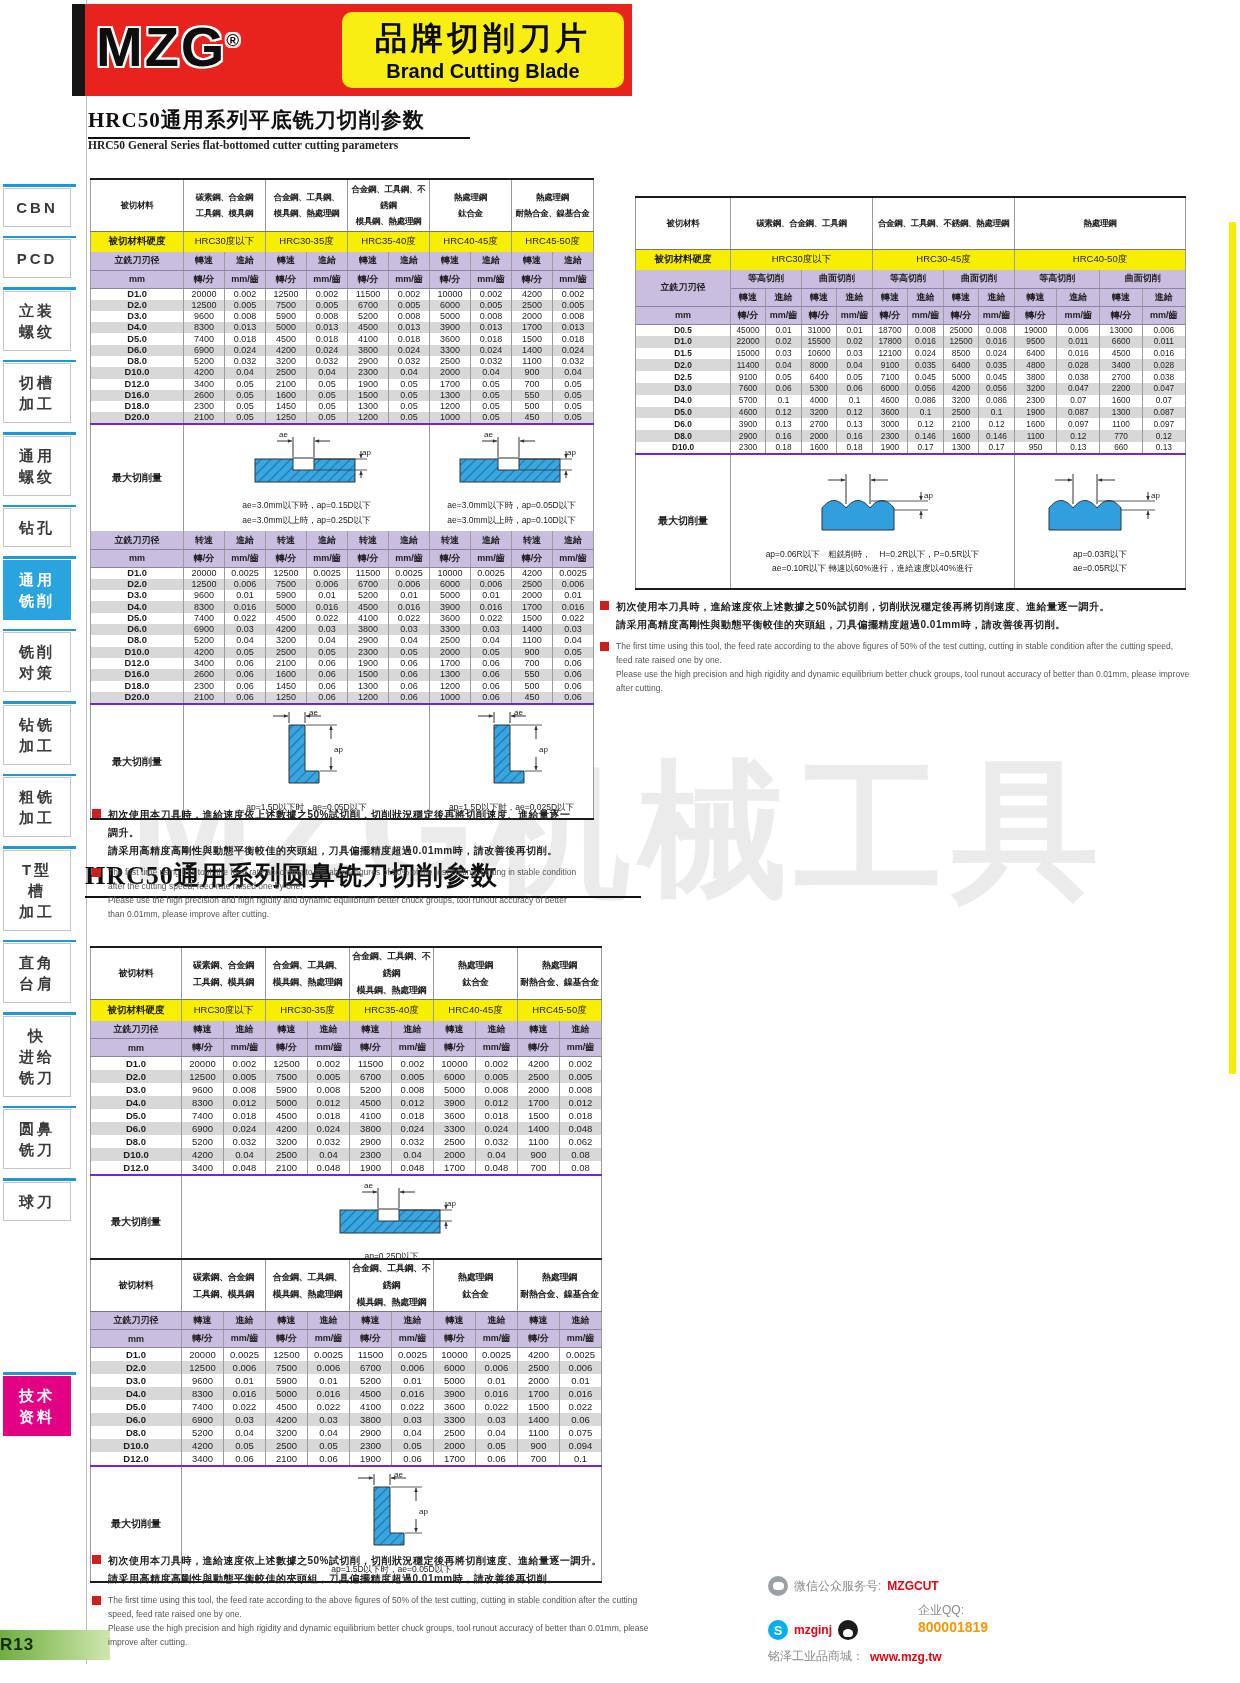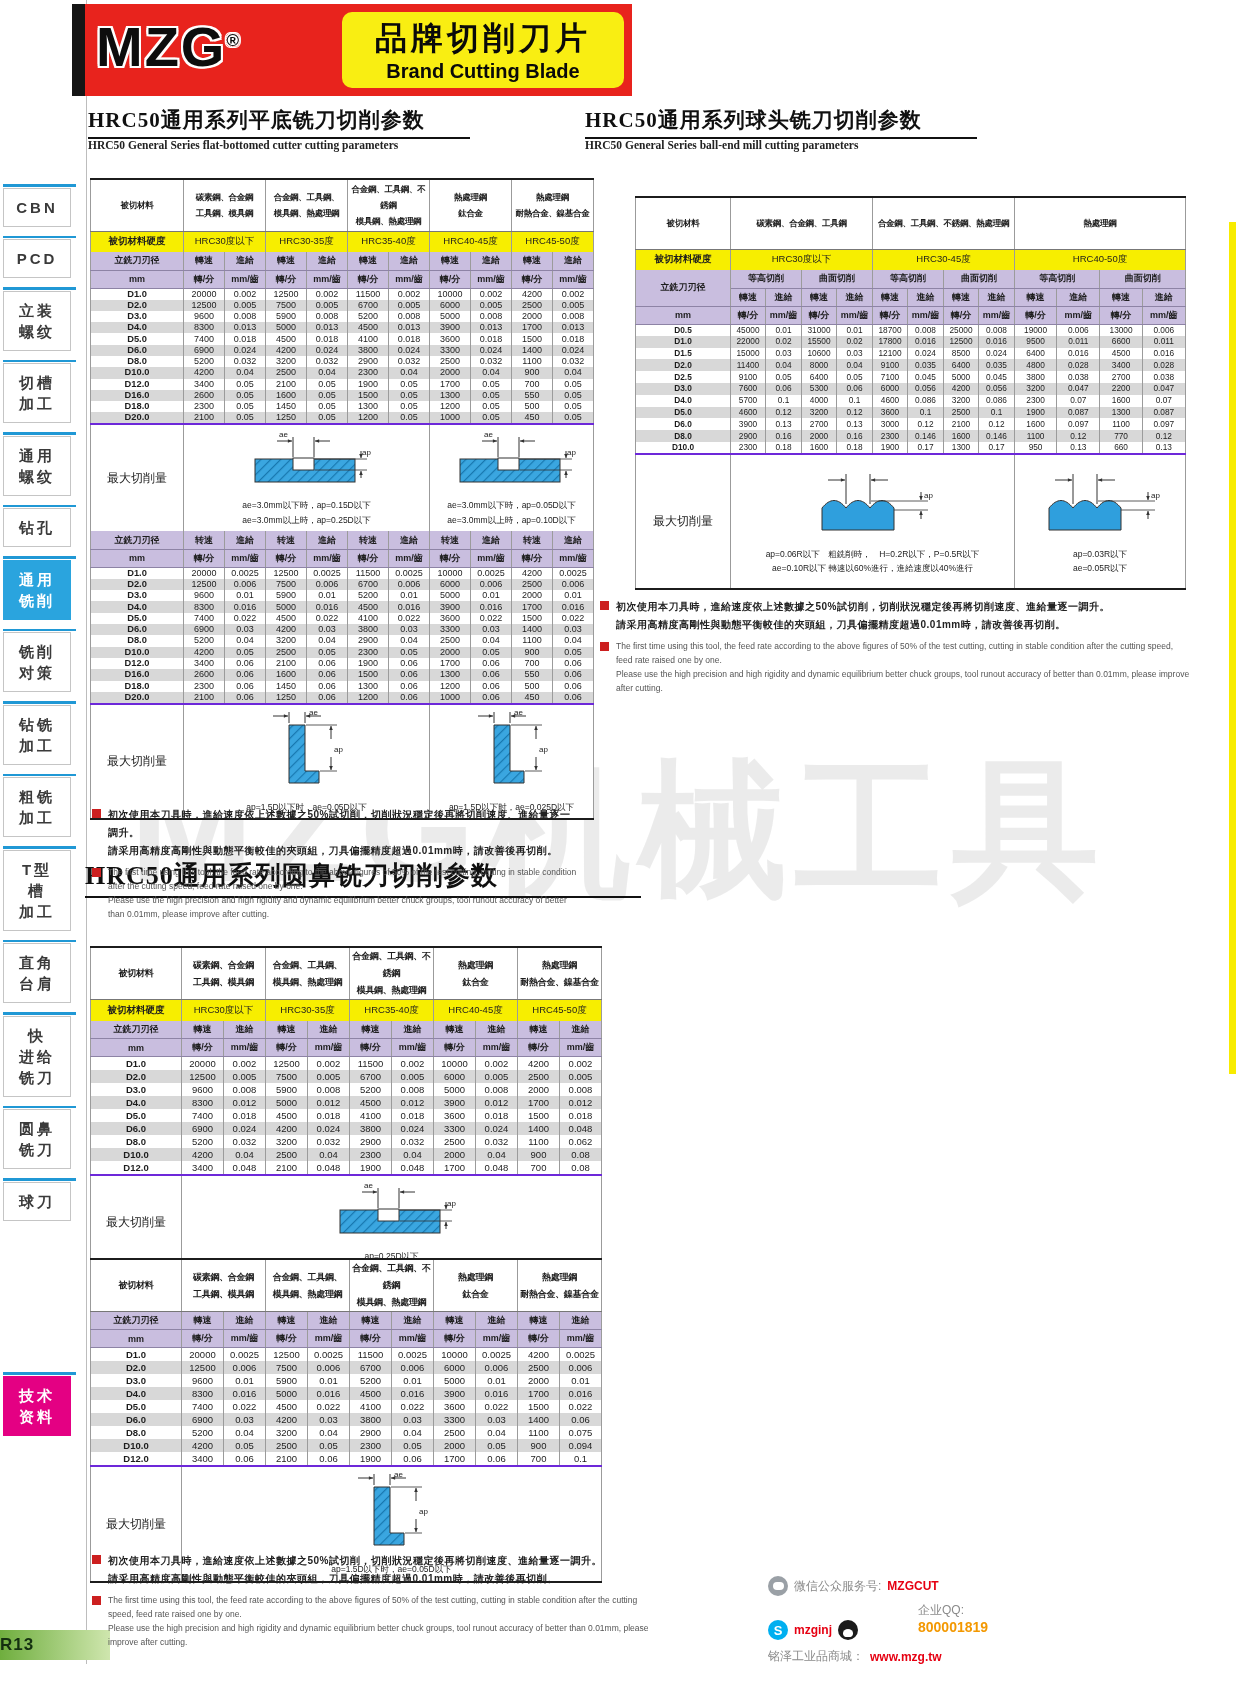--- a/index.html
+++ b/index.html
@@ -59,21 +59,21 @@
   td.yl  { background:#f7ee00; height:21px; font-size:9.5px; font-weight:normal; vertical-align:middle; }
   td.pp  { background:#c9bedf; height:18px; font-size:9px; font-weight:bold; vertical-align:middle; border-bottom:1px solid #8d83a5; }
   td.lab { font-weight:bold; }
   tr.dr td { font-size:9px; height:11.3px; line-height:11px; }
   tr.dr td.lab { font-size:9.3px; }
   tr.shade td { background:#d8d8d8; }
   .ballt tr.dr td { height:11.8px; font-size:8.3px; }
   .roundt td.mat { font-size:9px; }
   .roundt tr.dr td { height:13px; line-height:13px; font-size:9.5px; }
   tr.maxcut td { border-top:2px solid #6d28d9; vertical-align:middle; }
-  tr.maxcut td.lab { font-size:12px; font-weight:normal; }
+  tr.maxcut td.lab { font-size:10px; font-weight:bold; }
   .mc-inner { display:flex; flex-direction:column; align-items:center; justify-content:center; gap:3px; padding:4px 0; }
   .mc-cap { font-size:8.5px; color:#222; line-height:1.7; text-align:center; }
   .h104 td { height:104px; } .h92 td { height:92px; } .h135 td { height:135px; } .h86 td { height:86px; } .h84 td { height:84px; }
 
   
   .notes { position:absolute; z-index:1; }
   #flat-notes  { left:92px;  top:806px; width:486px; }
   #ball-notes  { left:600px; top:598px; width:590px; }
   #round-notes { left:92px;  top:1552px; width:560px; }
   .note-row { display:flex; gap:7px; margin-bottom:5px; }
@@ -192,24 +192,20 @@
       <div class="sb-item tech">
         <div class="sb-line"></div>
         <div class="sb-box">技术
 资料</div>
       </div>
     </nav>
 
   <div class="sec-title" id="title-flat">
     <div class="cn">HRC50通用系列平底铣刀切削参数</div>
     <div class="en">HRC50 General Series flat-bottomed cutter cutting parameters</div>
-  </div>
-  <div class="sec-title" id="title-ball">
-    <div class="cn">HRC50通用系列球头铣刀切削参数</div>
-    <div class="en">HRC50 General Series ball-end mill cutting parameters</div>
   </div>
   <div class="sec-title" id="title-round">
     <div class="cn">HRC50通用系列圆鼻铣刀切削参数</div>
   </div>
 
   <div class="tmount" id="flat-table-mount">
       <table class="pt flatt">
         <colgroup>
           <col style="width: 93px;">
           <col style="width: 41px;">

